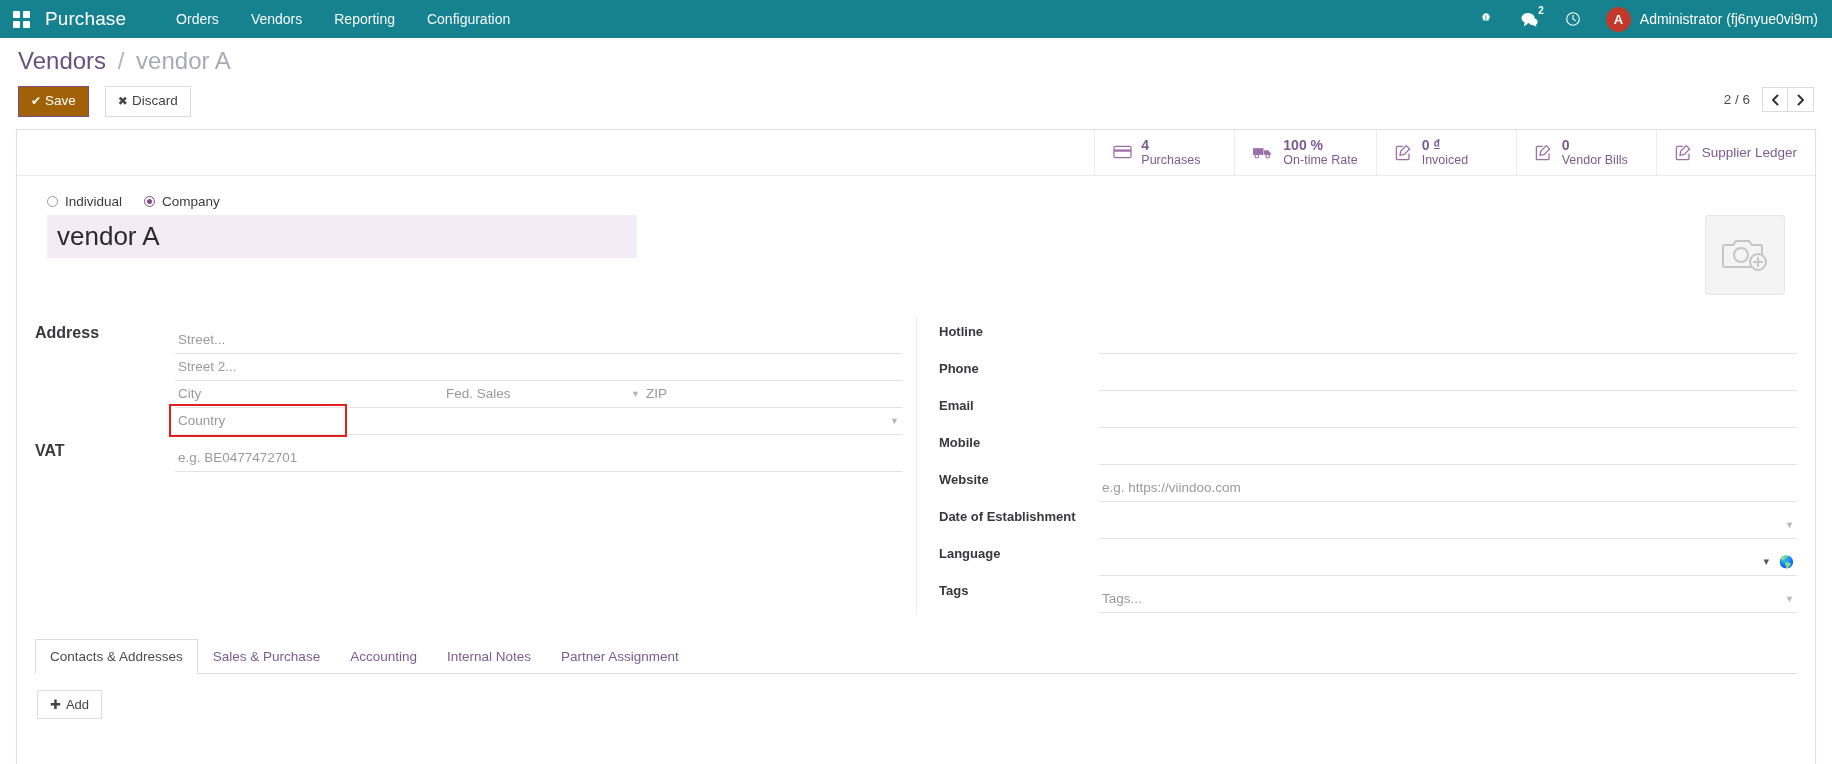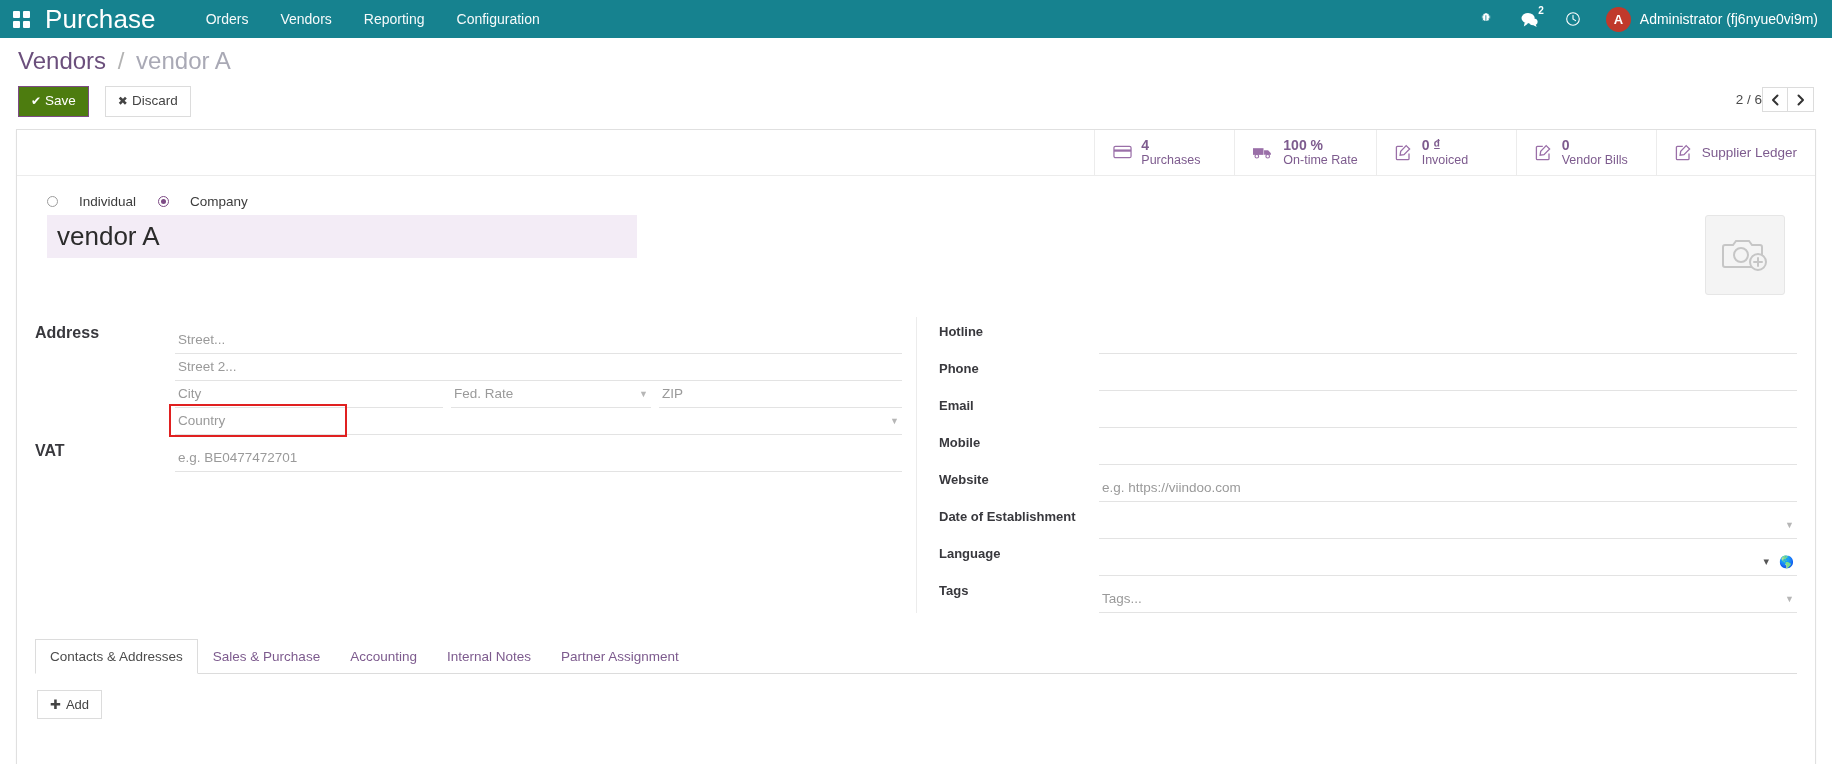--- a/index.html
+++ b/index.html
@@ -13,21 +13,21 @@
   
   .navbar {
     height: 38px; background: #16828f;
     display: flex; align-items: center;
     color: #ffffff; font-size: 14px;
     padding: 0 14px 0 10px;
   }
   .apps-grid { width: 22px; height: 22px; display: flex; flex-wrap: wrap;
     align-content: center; justify-content: center; gap: 3px; cursor: pointer; }
   .apps-grid i { display: block; width: 7px; height: 7px; background: #ffffff; border-radius: 1px; }
-  .brand { font-size: 26px; font-weight: 400; margin-left: 13px; margin-right: 34px;
+  .brand { font-size: 19px; font-weight: 400; margin-left: 13px; margin-right: 34px;
     letter-spacing: .1px; cursor: pointer; }
   .nav-menu { display: flex; gap: 0; }
   .nav-menu .nav-item { font-size: 14px; padding: 10px 16px; cursor: pointer;
     color: #ffffff; opacity: .96; }
   .nav-right { margin-left: auto; display: flex; align-items: center; gap: 0; }
   .nav-icon { position: relative; padding: 0 13px; cursor: pointer;
     display: flex; align-items: center; height: 38px; }
   .nav-icon svg { display: block; }
   .msg-badge {
     position: absolute; top: 5px; right: 6px;
@@ -44,26 +44,26 @@
   .control-panel { background: #ffffff; padding: 9px 18px 0 18px; }
   .cp-row { display: flex; align-items: flex-start; }
   .breadcrumb { font-size: 24px; color: #7d5b8e; padding-bottom: 2px; }
   .breadcrumb .crumb-link { color: #6b4f7c; cursor: pointer; }
   .breadcrumb .crumb-sep { color: #b3b3b3; margin: 0 5px; font-weight: 300; }
   .breadcrumb .crumb-current { color: #a9a9b5; }
 
   .cp-buttons { display: flex; gap: 0; margin-top: 9px; }
   .btn { font-size: 13.5px; padding: 6px 12px; cursor: pointer;
     border: 1px solid transparent; line-height: 1.25; white-space: nowrap; }
-  .btn-save { background: #4d7c0f; color: #ffffff; border-color: #7d4b85; }
+  .btn-save { background: #a16207; color: #ffffff; border-color: #7d4b85; }
   .btn-discard { background: #ffffff; color: #444444; border-color: #dcdcdc; margin-left: 16px; }
   .btn .gi { margin-right: 4px; font-size: 12px; }
 
   .pager { margin-left: auto; display: flex; align-items: center; margin-top: 10px; }
-  .pager-count { font-size: 13.5px; color: #4c4c4c; margin-right: 0; }
+  .pager-count { font-size: 13.5px; color: #4c4c4c; margin-right: 12px; }
   .pager-btn { width: 26px; height: 25px; border: 1px solid #dcdcdc; background: #ffffff;
     display: flex; align-items: center; justify-content: center; cursor: pointer;
     color: #333333; font-size: 13px; }
   .pager-btn + .pager-btn { border-left: none; }
 
   
   .sheet-wrap { padding: 12px 16px 0 16px; height: calc(764px - 38px - 72px); }
   .sheet { background: #ffffff; border: 1px solid #e0e0e0; height: 100%;
     box-shadow: 0 1px 2px rgba(0,0,0,.04); }
 
@@ -76,21 +76,21 @@
   .stat-ico { display: flex; align-items: center; color: #9a6fa8; }
   .stat-txt { display: flex; flex-direction: column; line-height: 1.15; }
   .stat-val { font-size: 14px; font-weight: 600; color: #7d5b8e; }
   .stat-lbl { font-size: 12.5px; color: #7d5b8e; font-weight: 400; }
   .stat-single { font-size: 13.5px; color: #7d5b8e; }
 
   
   .form-body { padding: 14px 18px 0 18px; position: relative; }
 
   .radio-row { display: flex; align-items: center; gap: 22px; margin: 4px 0 6px 12px; }
-  .radio-item { display: flex; align-items: center; gap: 21px; cursor: pointer; font-size: 13.5px; color: #3c3c3c; }
+  .radio-item { display: flex; align-items: center; gap: 7px; cursor: pointer; font-size: 13.5px; color: #3c3c3c; }
   .radio-dot { width: 11px; height: 11px; border-radius: 50%; border: 1px solid #9d9d9d;
     background: #ffffff; position: relative; }
   .radio-dot.on { border-color: #7d4b85; }
   .radio-dot.on::after { content: ""; position: absolute; inset: 2px;
     border-radius: 50%; background: #7d4b85; }
 
   .title-row { display: flex; align-items: flex-start; }
   .title-field { width: 590px; background: #f3ecf6; padding: 6px 10px; margin-left: 12px; }
   .title-field .tval { font-size: 26px; color: #2b2b2b; font-weight: 400; line-height: 1.18; }
 
@@ -108,21 +108,21 @@
     font-weight: 700; padding-top: 7px; }
   .fcontrol { flex: 1; min-width: 0; margin-top: 10px; }
 
   .finput { border: none; border-bottom: 1px solid #e3e3e3; height: 27px;
     display: flex; align-items: center; font-size: 13.5px; color: #3c3c3c;
     padding: 0 3px; cursor: text; }
   .finput .ph { color: #9a9a9a; }
   .finput.sel { justify-content: space-between; }
   .caret { color: #b6b6b6; font-size: 9px; padding-left: 6px; }
 
-  .line3 { display: flex; gap: 8px; }
+  .line3 { display: flex; }
   .line3 .c-city { flex: 0 0 268px; }
   .line3 .c-state { flex: 0 0 200px; }
   .line3 .c-zip { flex: 1; }
 
   .country-row { position: relative; }
   .country-highlight {
     position: absolute; left: -6px; top: -4px; width: 178px; height: 33px;
     border: 2px solid #e02020; pointer-events: none; z-index: 5;
   }
 
@@ -338,21 +338,21 @@
             </div>
 
             <div class="line3">
               <div class="c-city">
                 <div class="finput">
                   <span class="ph">City</span>
                 </div>
               </div>
               <div class="c-state">
                 <div class="finput sel">
-                  <span class="ph">Fed. Rate</span>
+                  <span class="ph">Fed. Sales</span>
                   <span class="caret">▼</span>
                 </div>
               </div>
               <div class="c-zip">
                 <div class="finput">
                   <span class="ph">ZIP</span>
                 </div>
               </div>
             </div>
 

